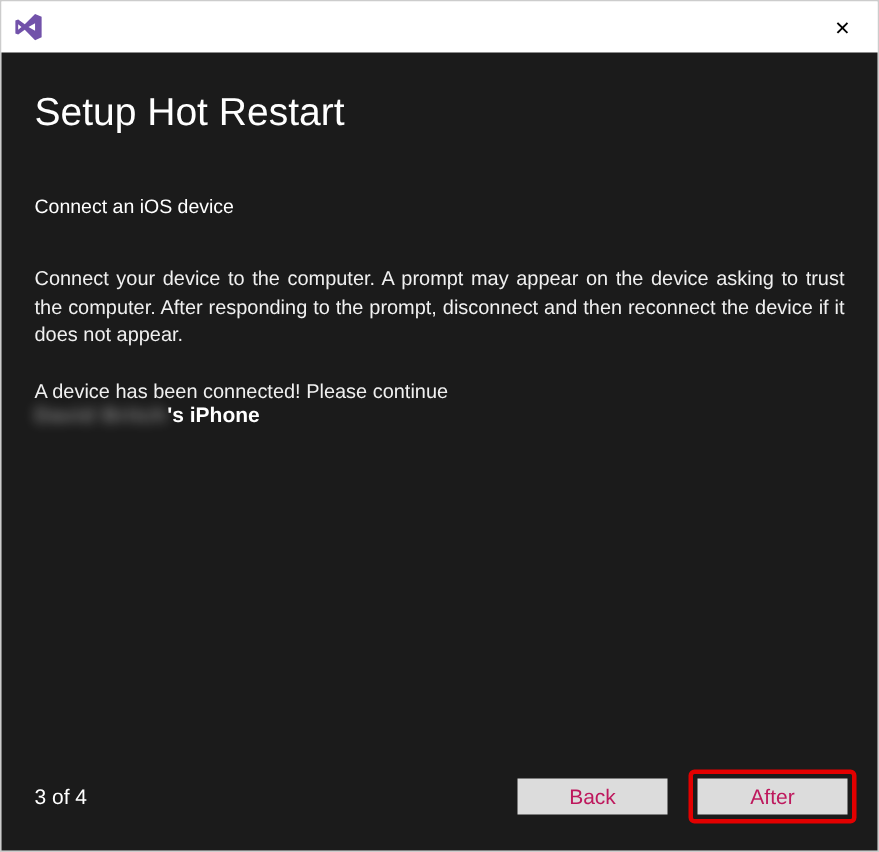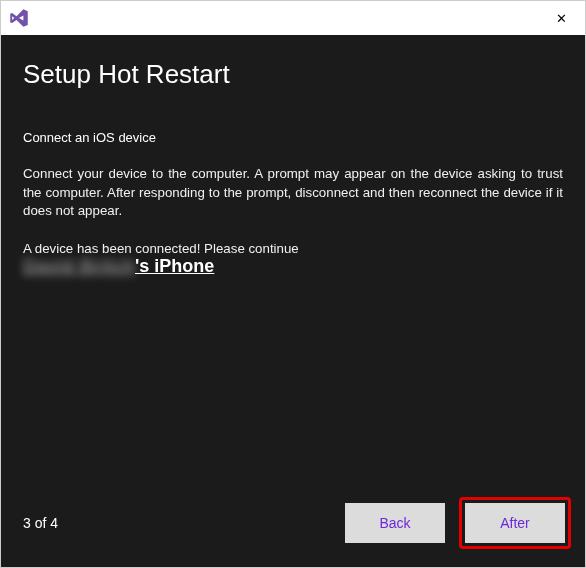--- a/index.html
+++ b/index.html
@@ -59,33 +59,33 @@
       font-weight: 400;
       margin-bottom: 20px;
     }
     .instructions {
       font-size: 13.3px;
       font-weight: 300;
       line-height: 1.4;
       text-align: justify;
       margin-bottom: 20px;
       color: #f0f0f0;
+      margin-top: 12px;
     }
     .status {
       font-size: 13.3px;
       font-weight: 300;
       color: #f0f0f0;
     }
     .device-line {
-      font-size: 18px;
+      font-size: 14px;
       font-weight: 700;
       display: flex;
       align-items: flex-end;
       gap: 0;
-      text-decoration: underline;
     }
     .blurred-name {
       display: inline-block;
       color: rgba(255,255,255,0.45);
       filter: blur(4px);
       letter-spacing: 0.5px;
     }
     .device-suffix {
       font-weight: 700;
     }
@@ -103,23 +103,23 @@
       font-weight: 300;
       color: #fff;
     }
     .buttons {
       display: flex;
       gap: 14px;
       align-items: center;
     }
     .btn {
       width: 100px;
-      height: 40px;
+      height: 24px;
       background: #dcdcdc;
-      color: #6d28d9;
+      color: #be185d;
       border: none;
       font-size: 14px;
       font-family: inherit;
       cursor: pointer;
       display: flex;
       align-items: center;
       justify-content: center;
     }
     .highlight-box {
       border: 3px solid #e30000;

